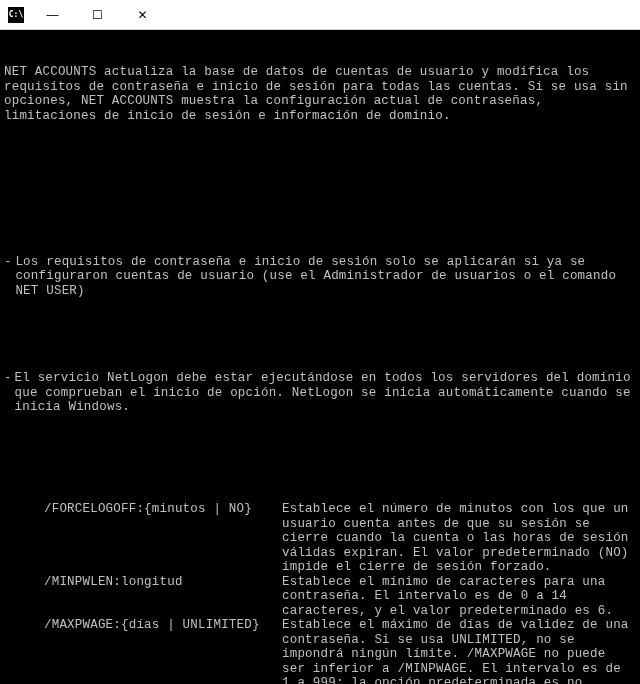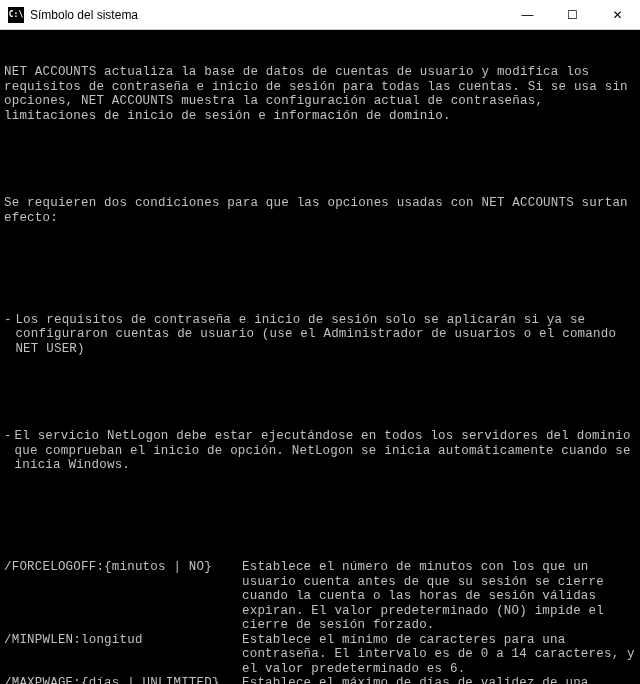--- a/index.html
+++ b/index.html
@@ -64,44 +64,43 @@
       letter-spacing: 0.2px;
     }
     .row {
       display: flex;
       align-items: flex-start;
     }
     .col-opt {
       width: 238px;
       flex-shrink: 0;
       white-space: pre;
+      margin-left: 40px;
     }
     .col-desc {
       flex: 1;
       white-space: pre-wrap;
     }
     .blank { height: 15px; }
   </style>
 </head>
 <body>
 
 <div class="titlebar">
   <div class="titlebar-icon">C:\</div>
-  <div class="titlebar-text">Símbolo del sistema</div>
   <div class="win-controls">
     <div class="win-btn">—</div>
     <div class="win-btn">☐</div>
     <div class="win-btn close">✕</div>
   </div>
 </div>
 
 <div class="terminal">
   <div>NET ACCOUNTS actualiza la base de datos de cuentas de usuario y modifica los requisitos de contraseña e inicio de sesión para todas las cuentas. Si se usa sin opciones, NET ACCOUNTS muestra la configuración actual de contraseñas, limitaciones de inicio de sesión e información de dominio.</div>
   <div class="blank"></div>
-  <div>Se requieren dos condiciones para que las opciones usadas con NET ACCOUNTS surtan efecto:</div>
   <div class="blank"></div>
 
   <div class="row">
     <span>-  </span>
     <span>Los requisitos de contraseña e inicio de sesión solo se aplicarán si ya se configuraron cuentas de usuario (use el Administrador de usuarios o el comando NET USER)</span>
   </div>
   <div class="blank"></div>
   <div class="row">
     <span>-  </span>
     <span>El servicio NetLogon debe estar ejecutándose en todos los servidores del dominio que comprueban el inicio de opción. NetLogon se inicia automáticamente cuando se inicia Windows.</span>

